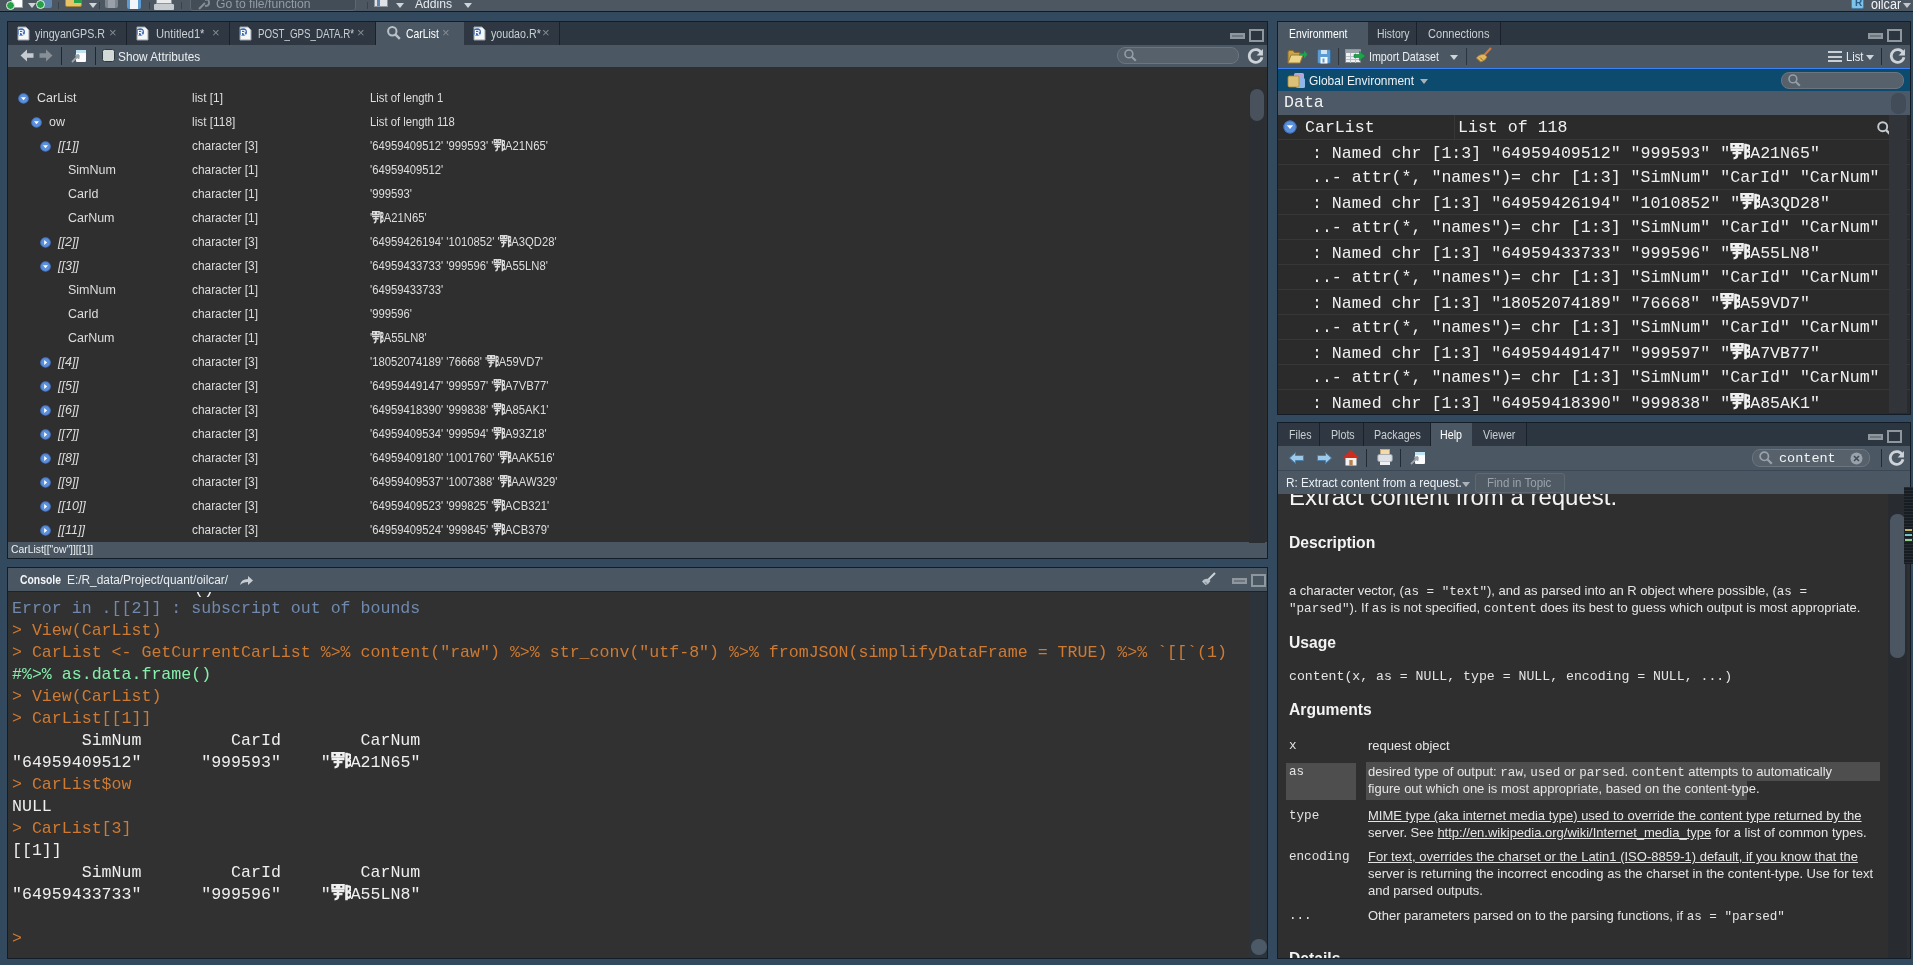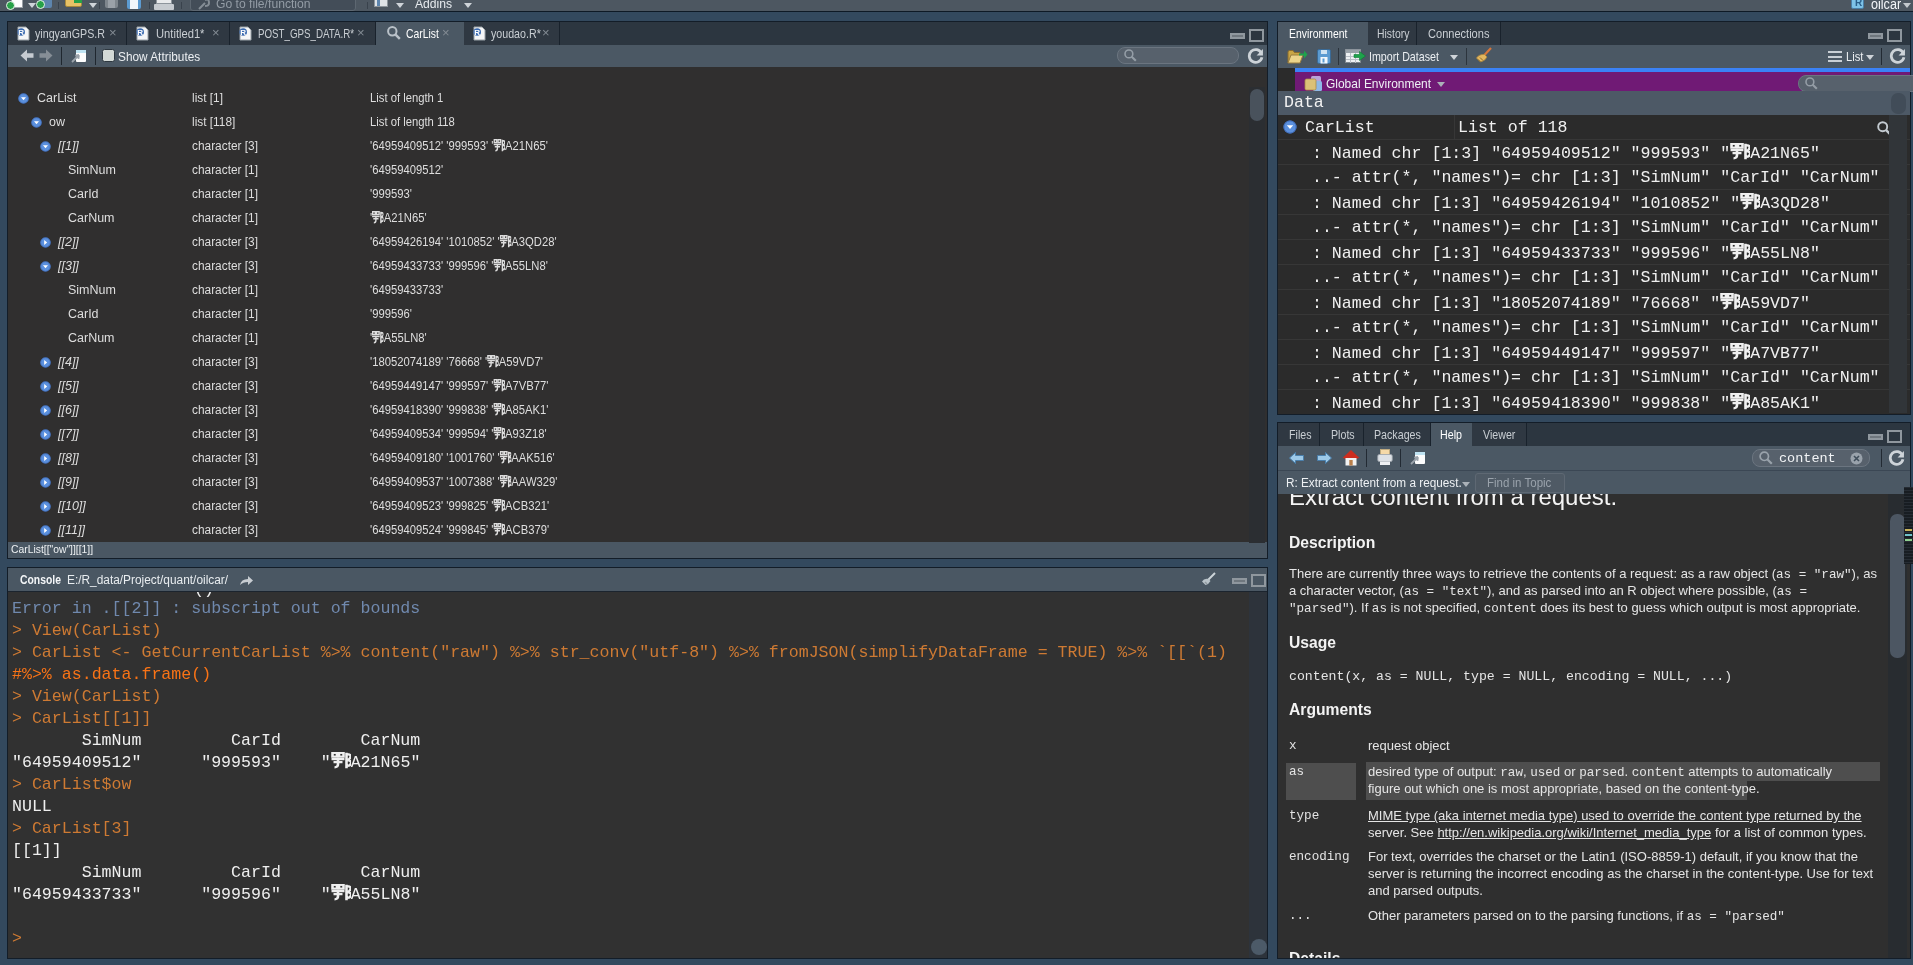--- a/index.html
+++ b/index.html
@@ -398,21 +398,21 @@
         <path d="M5 10 l2 2" stroke="#8e979e" stroke-width="1.5"></path>
       </svg>
 <div class="minbar" style="left:1224px;top:10px"></div>
       <div class="minmax" style="left:1243px;top:6px"></div>
 </div>
 <div class="abs" style="left:0;top:24px;right:0;bottom:0;overflow:hidden">
 <div class="cl" style="left:186px;top:-13px;color:#efefef">()</div>
 <div class="cl" style="left:4px;top:6px;color:#7089ae">Error in .[[2]] : subscript out of bounds</div>
 <div class="cl" style="left:4px;top:28px;color:#ce7a33">&gt; View(CarList)</div>
 <div class="cl" style="left:4px;top:50px;color:#ce7a33">&gt; CarList &lt;- GetCurrentCarList %&gt;% content("raw") %&gt;% str_conv("utf-8") %&gt;% fromJSON(simplifyDataFrame = TRUE) %&gt;% `[[`(1)</div>
-<div class="cl" style="left:4px;top:72px;color:#f97316">#%&gt;% as.data.frame()</div>
+<div class="cl" style="left:4px;top:72px;color:#86efac">#%&gt;% as.data.frame()</div>
 <div class="cl" style="left:4px;top:94px;color:#ce7a33">&gt; View(CarList)</div>
 <div class="cl" style="left:4px;top:116px;color:#ce7a33">&gt; CarList[[1]]</div>
 <div class="cl" style="left:4px;top:138px;color:#efefef">       SimNum         CarId        CarNum</div>
 <div class="cl" style="left:4px;top:160px;color:#efefef">"64959409512"      "999593"    "<span class="cjk" style="width:20px;height:17px;vertical-align:-2px"><svg width="100%" height="100%" viewBox="0 0 20 20" preserveAspectRatio="none" style="position:absolute;left:0;top:0">
             <g stroke="#efefef" stroke-width="2.6" fill="none">
               <rect x="1.5" y="1" width="4.5" height="4.5"></rect>
               <rect x="8" y="1" width="4.5" height="4.5"></rect>
               <path d="M0.5 8.5 h13 M2.5 12 h9 M7 8.5 v6 q0 3.5 -3.5 3.5"></path>
               <path d="M15.5 1 v18 M15.5 2.5 q5 0 4 3.5 q-.5 2.5 -3.5 3.5 q5 .5 4 4 q-.5 2.5 -4 3"></path>
             </g>
@@ -478,21 +478,21 @@
         <div style="margin-top:2.5px;height:2px;background:#c9cfd5"></div>
       </div>
 <div class="abs" style="left:568px;top:4px;font-size:13px;color:#eceff2;font-weight:normal;white-space:pre;transform:scaleX(0.86);transform-origin:0 0;">List</div>
 <div class="abs" style="left:588px;top:10px;border-left:4px solid transparent;border-right:4px solid transparent;border-top:5px solid #cfd4d9"></div>
 <div class="abs" style="left:603px;top:3px;bottom:3px;width:1px;background:#222a33"></div>
 <svg class="abs" style="left:611px;top:3px" width="17" height="17" viewBox="0 0 16 16">
         <path d="M13.6 5 A6 6 0 1 0 14.05 8.6" stroke="#cdd3d8" stroke-width="2.6" fill="none"></path>
         <path d="M15 1 L15 7 L9 7 Z" fill="#cdd3d8"></path>
       </svg>
 </div>
-<div class="abs" style="left:17px;top:46px;right:0;height:23px;background:#701a75;border-top:4px solid #3b82f6">
+<div class="abs" style="left:0;top:46px;right:0;height:23px;background:#0c4a6e;border-top:1px solid #3b82f6">
 <svg class="abs" style="left:9px;top:3px" width="18" height="18" viewBox="0 0 18 18">
         <rect x="7" y="1" width="10" height="10" rx="1.5" fill="#b9a4d8"></rect>
         <rect x="9" y="6" width="9" height="10" rx="1.5" fill="#8fb8e8"></rect>
         <rect x="1" y="4" width="11" height="11" rx="1.5" fill="#dcc178" stroke="#a88a44" stroke-width="0.8"></rect>
       </svg>
 <div class="abs" style="left:31px;top:4px;font-size:13px;color:#eef1f4;font-weight:normal;white-space:pre;transform:scaleX(0.92);transform-origin:0 0;">Global Environment</div>
 <div class="abs" style="left:142px;top:10px;border-left:4px solid transparent;border-right:4px solid transparent;border-top:5px solid #aab1b8"></div>
 <div class="srch" style="left:503px;top:3px;width:123px;height:17px"></div>
 <svg class="abs" style="left:510px;top:5px" width="13" height="13" viewBox="0 0 13 13">
         <circle cx="4.9" cy="4.9" r="3.9" stroke="#949da6" stroke-width="1.6" fill="none"></circle>
@@ -631,39 +631,38 @@
 </div>
 <div class="abs" style="left:0;top:47px;right:0;height:24px;background:#4b5864;border-top:1px solid #3b4754">
 <div class="abs" style="left:8px;top:5px;font-size:12.5px;color:#eef1f4;font-weight:normal;white-space:pre;transform:scaleX(0.94);transform-origin:0 0;">R: Extract content from a request.</div>
 <div class="abs" style="left:184px;top:11px;border-left:4px solid transparent;border-right:4px solid transparent;border-top:5px solid #aab1b8"></div>
 <div class="abs" style="left:197px;top:2px;width:90px;height:20px;background:#4f5a65;border:1px solid #5e6873;border-radius:3px"></div>
 <div class="abs" style="left:209px;top:5px;font-size:12.5px;color:#9aa3ac;font-weight:normal;white-space:pre;transform:scaleX(0.92);transform-origin:0 0;">Find in Topic</div>
 </div>
 <div class="abs" style="left:0;top:71px;right:0;bottom:0;background:#2f2f2f;overflow:hidden">
 <div class="hp" style="left:11px;top:-11px;font-size:24px;color:#f4f4f4">Extract content from a request.</div>
 <div class="hh" style="left:11px;top:39px;">Description</div>
-<div class="hp" style="left:11px;top:72px;">There are currently three ways to retrieve the contents of a request: as a raw object (<span class="hm">as = "raw"</span>), as</div>
 <div class="hp" style="left:11px;top:89px;">a character vector, (<span class="hm">as = "text"</span>), and as parsed into an R object where possible, (<span class="hm">as =</span></div>
 <div class="hp" style="left:11px;top:106px;"><span class="hm">"parsed"</span>). If <span class="hm">as</span> is not specified, <span class="hm">content</span> does its best to guess which output is most appropriate.</div>
 <div class="hh" style="left:11px;top:139px;">Usage</div>
 <div class="hp hm" style="left:11px;top:175px;font-size:13.2px">content(x, as = NULL, type = NULL, encoding = NULL, ...)</div>
 <div class="hh" style="left:11px;top:206px;">Arguments</div>
 <div class="abs" style="left:8px;top:269px;width:70px;height:37px;background:#4e4e4e"></div>
 <div class="abs" style="left:88px;top:268px;width:514px;height:19px;background:#4e4e4e"></div>
 <div class="abs" style="left:88px;top:286px;width:381px;height:20px;background:#4e4e4e"></div>
 <div class="hp hm" style="left:11px;top:245px;color:#e3e3e3">x</div>
 <div class="hp" style="left:90px;top:244px;">request object</div>
 <div class="hp hm" style="left:11px;top:271px;color:#e3e3e3">as</div>
 <div class="hp" style="left:90px;top:270px;">desired type of output: <span class="hm">raw</span>, <span class="hm">used</span> or <span class="hm">parsed</span>. <span class="hm">content</span> attempts to automatically</div>
 <div class="hp" style="left:90px;top:287px;">figure out which one is most appropriate, based on the content-type.</div>
 <div class="hp hm" style="left:11px;top:315px;color:#e3e3e3">type</div>
 <div class="hp" style="left:90px;top:314px;text-decoration:underline;">MIME type (aka internet media type) used to override the content type returned by the</div>
 <div class="hp" style="left:90px;top:331px;">server. See <span style="text-decoration:underline">http://en.wikipedia.org/wiki/Internet_media_type</span> for a list of common types.</div>
 <div class="hp hm" style="left:11px;top:356px;color:#e3e3e3">encoding</div>
-<div class="hp" style="left:90px;top:355px;">For text, overrides the charset or the Latin1 (ISO-8859-1) default, if you know that the</div>
+<div class="hp" style="left:90px;top:355px;text-decoration:underline;">For text, overrides the charset or the Latin1 (ISO-8859-1) default, if you know that the</div>
 <div class="hp" style="left:90px;top:372px;">server is returning the incorrect encoding as the charset in the content-type. Use for text</div>
 <div class="hp" style="left:90px;top:389px;">and parsed outputs.</div>
 <div class="hp hm" style="left:11px;top:415px;color:#e3e3e3">...</div>
 <div class="hp" style="left:90px;top:414px;">Other parameters parsed on to the parsing functions, if <span class="hm">as = "parsed"</span></div>
 <div class="hh" style="left:11px;top:455px;">Details</div>
 </div>
 <div class="abs" style="left:610px;top:71px;width:19px;bottom:0;background:#282c30"></div>
 <div class="abs" style="left:612px;top:91px;width:15px;height:144px;background:#4c5662;border-radius:7px"></div>
 </div>
 <div class="abs" style="left:1904px;top:487px;width:9px;height:77px;background-image:repeating-linear-gradient(to bottom,#262c33 0px,#262c33 1px,#181d22 1px,#181d22 3px)">

